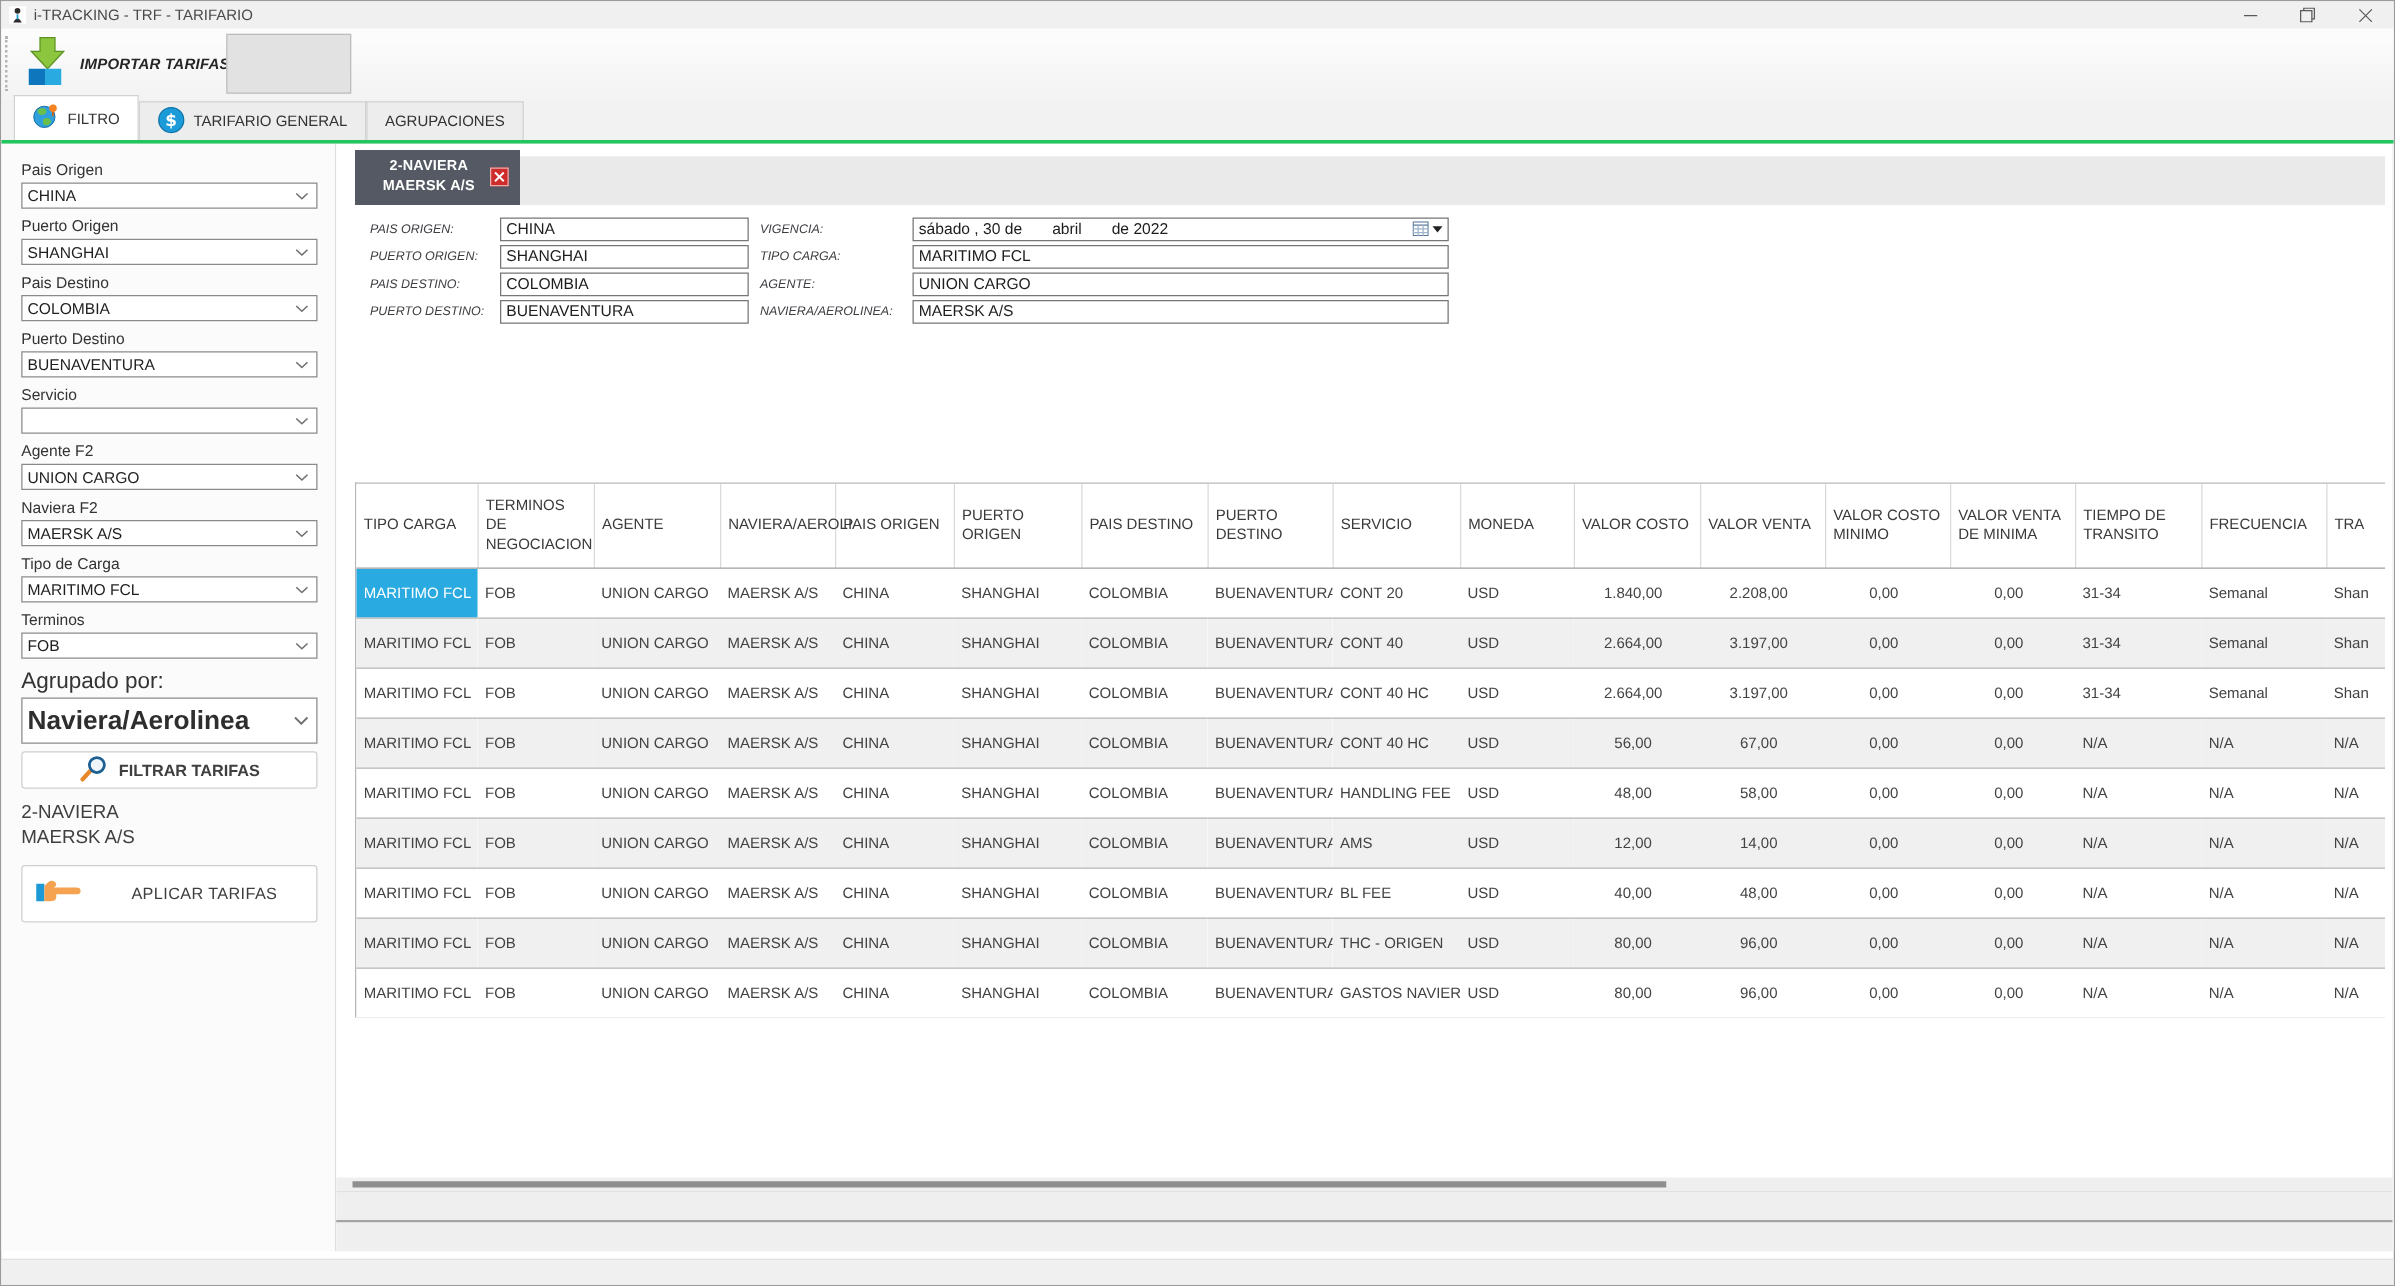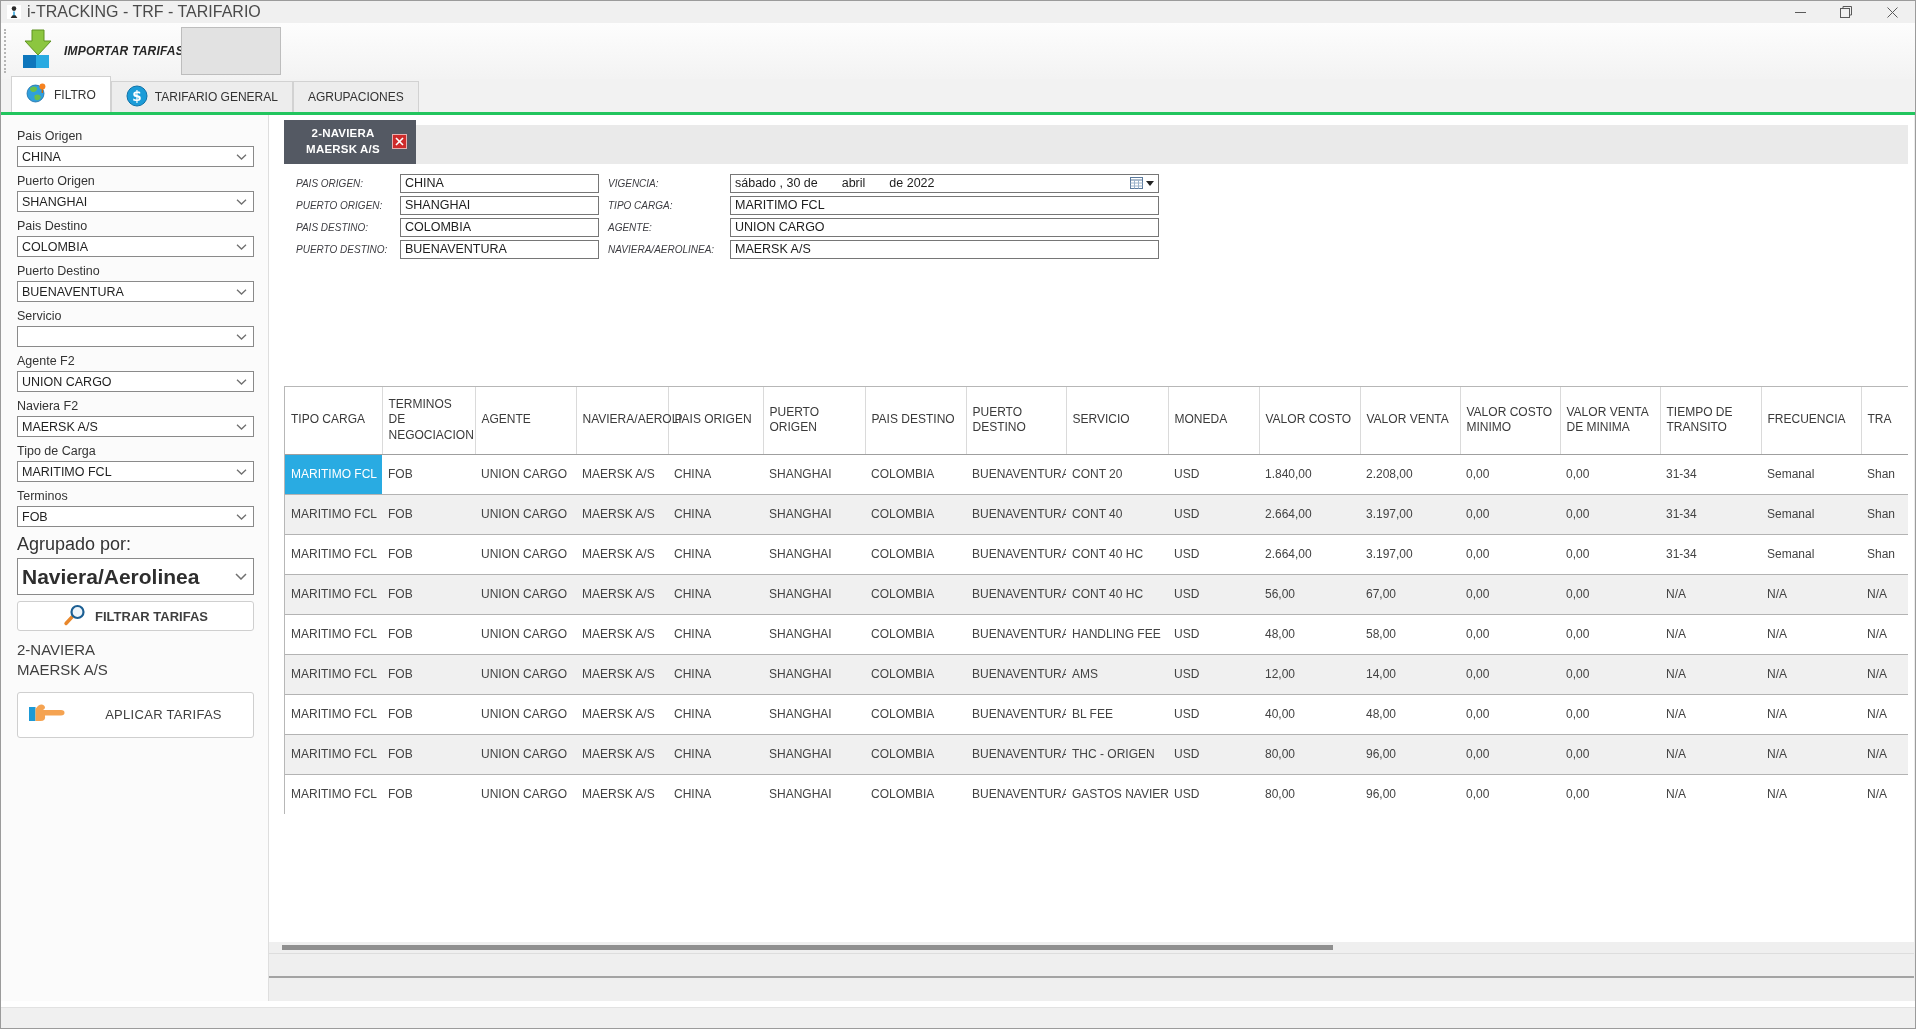--- a/index.html
+++ b/index.html
@@ -4,21 +4,21 @@
 <style>
   html,body{margin:0;padding:0;background:#cfcfcf;}
   *{box-sizing:border-box;}
   .window{
     position:relative;width:1916px;height:1029px;background:#ffffff;
     font-family:"Liberation Sans",sans-serif;overflow:hidden;border:1px solid #9b9b9b;
   }
   
   .titlebar{position:absolute;top:0;left:0;right:0;height:22px;background:#f0f0f0;display:flex;align-items:center;padding-left:5px;}
   .app-icon{width:15px;height:15px;display:flex;align-items:center;justify-content:center;}
-  .titlebar .title{font-size:16px;color:#4a4a4a;margin-left:6px;white-space:nowrap;}
+  .titlebar .title{font-size:12px;color:#4a4a4a;margin-left:6px;white-space:nowrap;}
   .win-controls{position:absolute;right:0;top:0;height:22px;display:flex;}
   .winbtn{width:46px;height:22px;display:flex;align-items:center;justify-content:center;}
   
   .toolbar{position:absolute;top:22px;left:0;right:0;height:56px;background:linear-gradient(#fdfdfd,#f3f3f3);}
   .toolbar-grip{position:absolute;left:3px;top:6px;height:44px;width:0;border-left:2px dotted #b5b5b5;}
   .import-btn{position:absolute;left:10px;top:2px;height:52px;display:flex;align-items:center;gap:9px;padding:0 10px;cursor:default;font-style:italic;}
   .import-btn .lbl{font-size:12px;font-weight:bold;color:#262626;letter-spacing:.2px;}
   .toolbar-empty-btn{position:absolute;left:180px;top:4px;width:100px;height:48px;background:#e2e2e2;border:1px solid #bdbdbd;}
   
   .tabstrip{position:absolute;top:78px;left:0;right:0;height:36px;background:#f2f2f2;border-bottom:3px solid #22c55e;display:flex;align-items:flex-end;padding-left:10px;}
@@ -59,21 +59,21 @@
   .date-parts{flex:1;display:flex;}
   .date-parts span{margin-right:24px;}
   .date-ic{display:flex;align-items:center;gap:3px;}
   .caret{width:0;height:0;border-left:4px solid transparent;border-right:4px solid transparent;border-top:5px solid #222;}
   
   .grid-wrap{position:absolute;left:15px;top:271px;right:6px;height:428px;overflow:hidden;border-top:1px solid #b7b7b7;border-left:1px solid #b7b7b7;}
   table.grid{border-collapse:collapse;table-layout:fixed;width:1696px;}
   table.grid th{height:67px;background:#fff;border-right:1px solid #dadada;border-bottom:1px solid #9f9f9f;font-weight:400;font-size:12px;color:#3a3a3a;text-align:left;vertical-align:middle;padding:0 6px;line-height:1.3;}
   table.grid td{height:40px;font-size:12px;color:#434343;padding:0 6px;border-bottom:1px solid #b3b3b3;white-space:nowrap;overflow:hidden;}
   table.grid tr.alt td{background:#f0f0f0;}
-  table.grid td.num{text-align:left;padding-right:12px;}
+  table.grid td.num{text-align:center;padding-right:12px;}
   table.grid td.sel{background:#29abe2;color:#fff;}
   
   .hscroll{position:absolute;left:0;right:0;top:827px;height:12px;background:#efefef;border-bottom:1px solid #dddddd;}
   .hscroll .thumb{position:absolute;left:13px;top:3px;width:1051px;height:5px;background:#8f8f8f;}
   .footer1{position:absolute;left:0;right:0;top:839px;height:22px;background:#efefef;}
   .divline{position:absolute;left:0;right:0;top:861px;height:2px;background:#a3a3a3;}
   .footer2{position:absolute;left:0;right:0;top:863px;bottom:0;background:#efefef;}
   
   .statusbar{position:absolute;left:0;right:0;bottom:0;height:21px;background:#f0f0f0;border-top:1px solid #e2e2e2;}
 </style>

